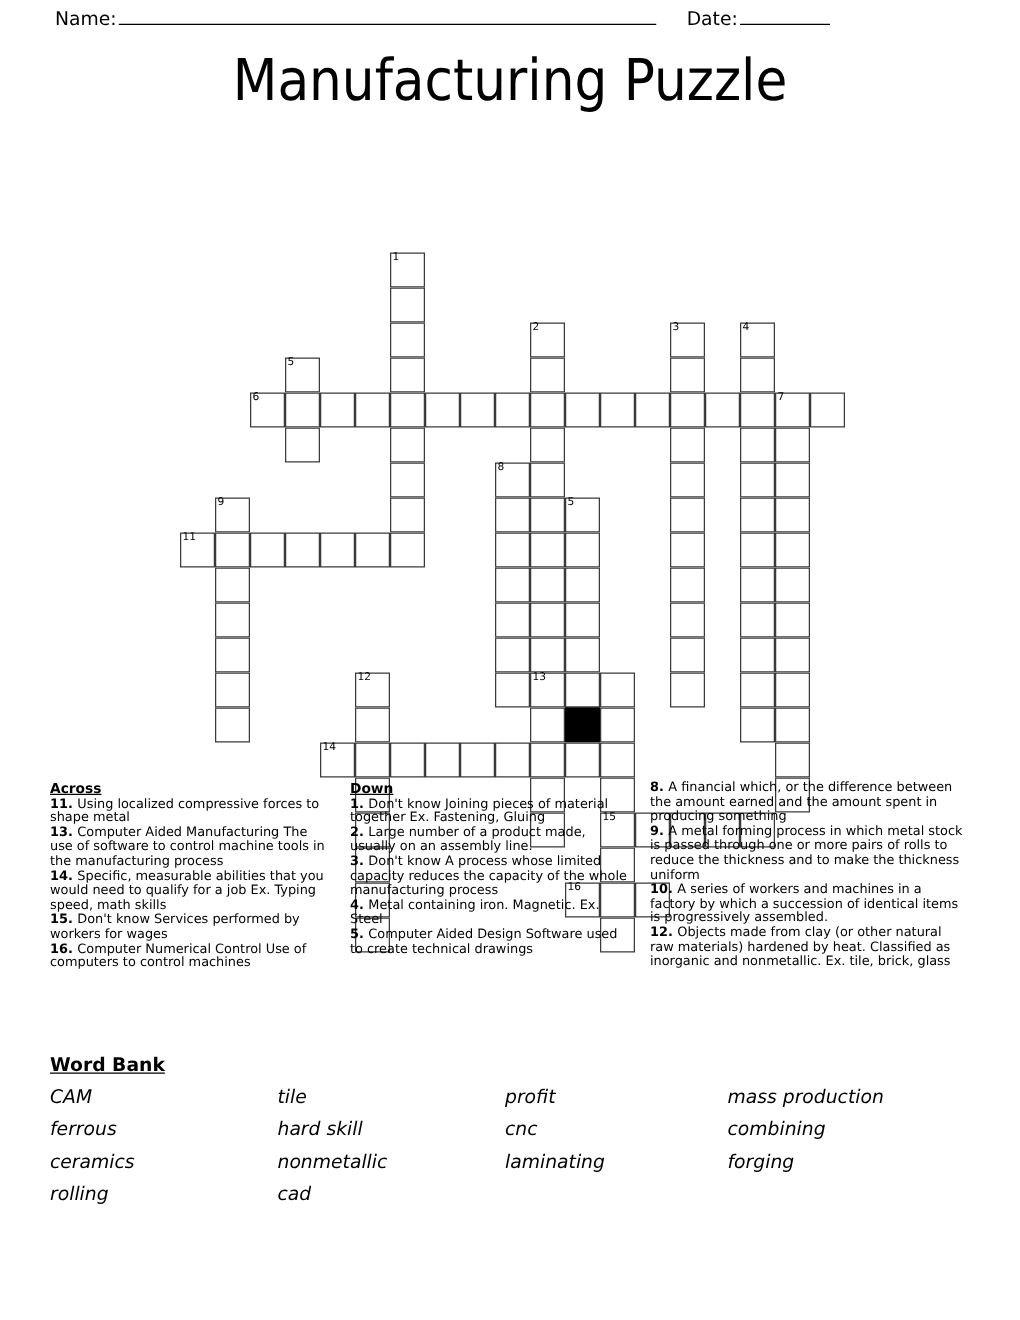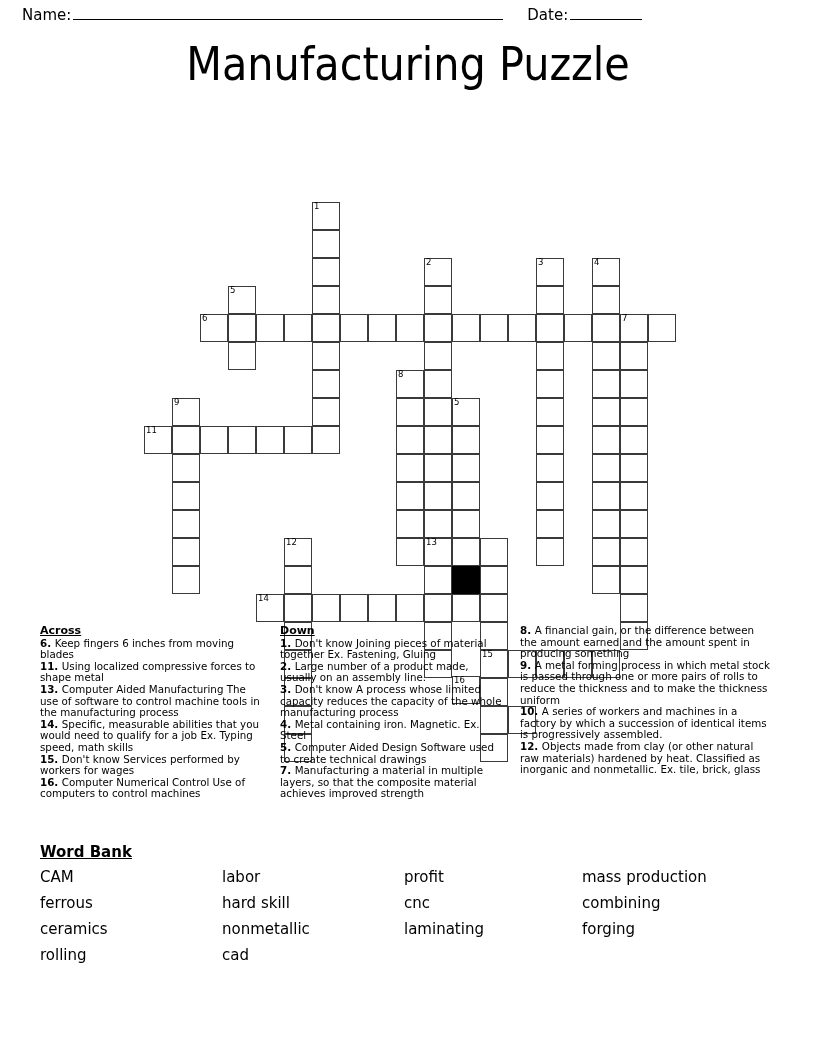--- a/index.html
+++ b/index.html
@@ -15,21 +15,21 @@
     font-family: "DejaVu Sans", "Liberation Sans", sans-serif;
     color: #000000;
     position: relative;
     overflow: hidden;
   }
 
   
   .header-line {
     display: flex;
     align-items: baseline;
-    padding: 6px 34px 0 22px;
+    padding: 6px 34px 0 44px;
     font-size: 15px;
     white-space: nowrap;
   }
   .hl-label { font-size: 15px; }
   .hl-rule {
     display: inline-block;
     border-bottom: 1.3px solid #000;
     height: 14px;
     margin: 0 2px;
   }
@@ -121,21 +121,21 @@
     font-size: 15px;
     display: block;
     margin-bottom: 7px;
   }
   .wb-grid {
     display: grid;
     grid-template-columns: 182px 182px 178px auto;
     row-gap: 8px;
     font-size: 15px;
   }
-  .wb-item { white-space: nowrap; }
+  .wb-item { white-space: nowrap; font-style: italic; }
 </style>
 </head>
 <body>
 
 <div class="header-line">
   <span class="hl-label">Name:</span>
   <span class="hl-rule name-rule"></span>
   <span class="hl-spacer"></span>
   <span class="hl-label">Date:</span>
   <span class="hl-rule date-rule"></span>
@@ -289,67 +289,65 @@
     <div class="cell" style="left: 480px; top: 559px;">
       <span class="num">15</span>
     </div>
     <div class="cell" style="left: 508px; top: 559px;"></div>
     <div class="cell" style="left: 536px; top: 559px;"></div>
     <div class="cell" style="left: 564px; top: 559px;"></div>
     <div class="cell" style="left: 592px; top: 559px;"></div>
     <div class="cell" style="left: 284px; top: 587px;"></div>
     <div class="cell" style="left: 480px; top: 587px;"></div>
     <div class="cell" style="left: 284px; top: 615px;"></div>
-    <div class="cell" style="left: 452px; top: 585px;">
+    <div class="cell" style="left: 452px; top: 615px;">
       <span class="num">16</span>
     </div>
     <div class="cell" style="left: 480px; top: 615px;"></div>
     <div class="cell" style="left: 508px; top: 615px;"></div>
     <div class="cell" style="left: 284px; top: 643px;"></div>
     <div class="cell" style="left: 480px; top: 643px;"></div>
   </div>
 
 <div id="clues">
   <div class="clue-col col1">
     <span class="clue-heading">Across</span>
     <div id="across-list">
-        <div class="clue"><b>6. </b><span>Keep fingers 6 inches from moving blades</span></div>
         <div class="clue"><b>11. </b><span>Using localized compressive forces to shape metal</span></div>
         <div class="clue"><b>13. </b><span>Computer Aided Manufacturing The use of software to control machine tools in the manufacturing process</span></div>
         <div class="clue"><b>14. </b><span>Specific, measurable abilities that you would need to qualify for a job Ex. Typing speed, math skills</span></div>
         <div class="clue"><b>15. </b><span>Don't know Services performed by workers for wages</span></div>
         <div class="clue"><b>16. </b><span>Computer Numerical Control Use of computers to control machines</span></div>
       </div>
   </div>
   <div class="clue-col col2">
     <span class="clue-heading">Down</span>
     <div id="down-list-1">
         <div class="clue"><b>1. </b><span>Don't know Joining pieces of material together Ex. Fastening, Gluing</span></div>
         <div class="clue"><b>2. </b><span>Large number of a product made, usually on an assembly line.</span></div>
         <div class="clue"><b>3. </b><span>Don't know A process whose limited capacity reduces the capacity of the whole manufacturing process</span></div>
         <div class="clue"><b>4. </b><span>Metal containing iron. Magnetic. Ex. Steel</span></div>
         <div class="clue"><b>5. </b><span>Computer Aided Design Software used to create technical drawings</span></div>
-        <div class="clue"><b>7. </b><span>Manufacturing a material in multiple layers, so that the composite material achieves improved strength</span></div>
       </div>
   </div>
   <div class="clue-col col3">
     <div id="down-list-2">
-        <div class="clue"><b>8. </b><span>A financial gain, or the difference between the amount earned and the amount spent in producing something</span></div>
+        <div class="clue"><b>8. </b><span>A financial which, or the difference between the amount earned and the amount spent in producing something</span></div>
         <div class="clue"><b>9. </b><span>A metal forming process in which metal stock is passed through one or more pairs of rolls to reduce the thickness and to make the thickness uniform</span></div>
         <div class="clue"><b>10. </b><span>A series of workers and machines in a factory by which a succession of identical items is progressively assembled.</span></div>
         <div class="clue"><b>12. </b><span>Objects made from clay (or other natural raw materials) hardened by heat. Classified as inorganic and nonmetallic. Ex. tile, brick, glass</span></div>
       </div>
   </div>
 </div>
 
 <div id="wordbank">
   <span class="wb-heading">Word Bank</span>
   <div class="wb-grid" id="wb-grid">
       <div class="wb-item">CAM</div>
-      <div class="wb-item">labor</div>
+      <div class="wb-item">tile</div>
       <div class="wb-item">profit</div>
       <div class="wb-item">mass production</div>
       <div class="wb-item">ferrous</div>
       <div class="wb-item">hard skill</div>
       <div class="wb-item">cnc</div>
       <div class="wb-item">combining</div>
       <div class="wb-item">ceramics</div>
       <div class="wb-item">nonmetallic</div>
       <div class="wb-item">laminating</div>
       <div class="wb-item">forging</div>

